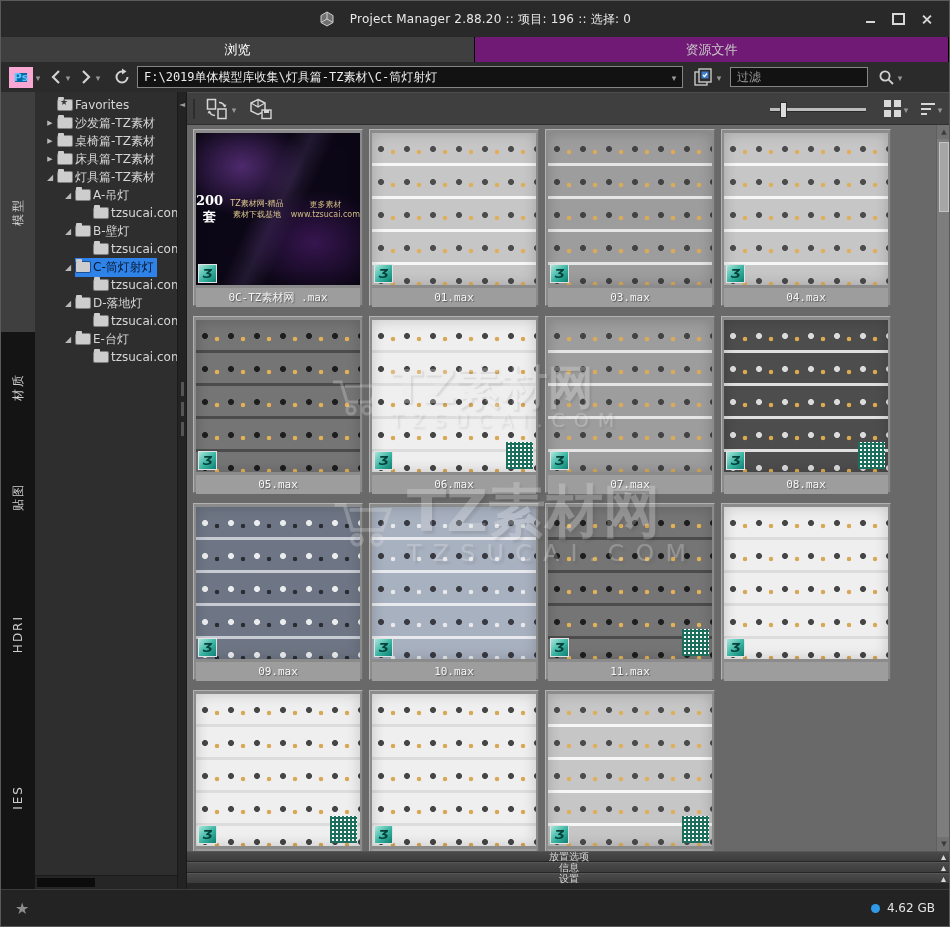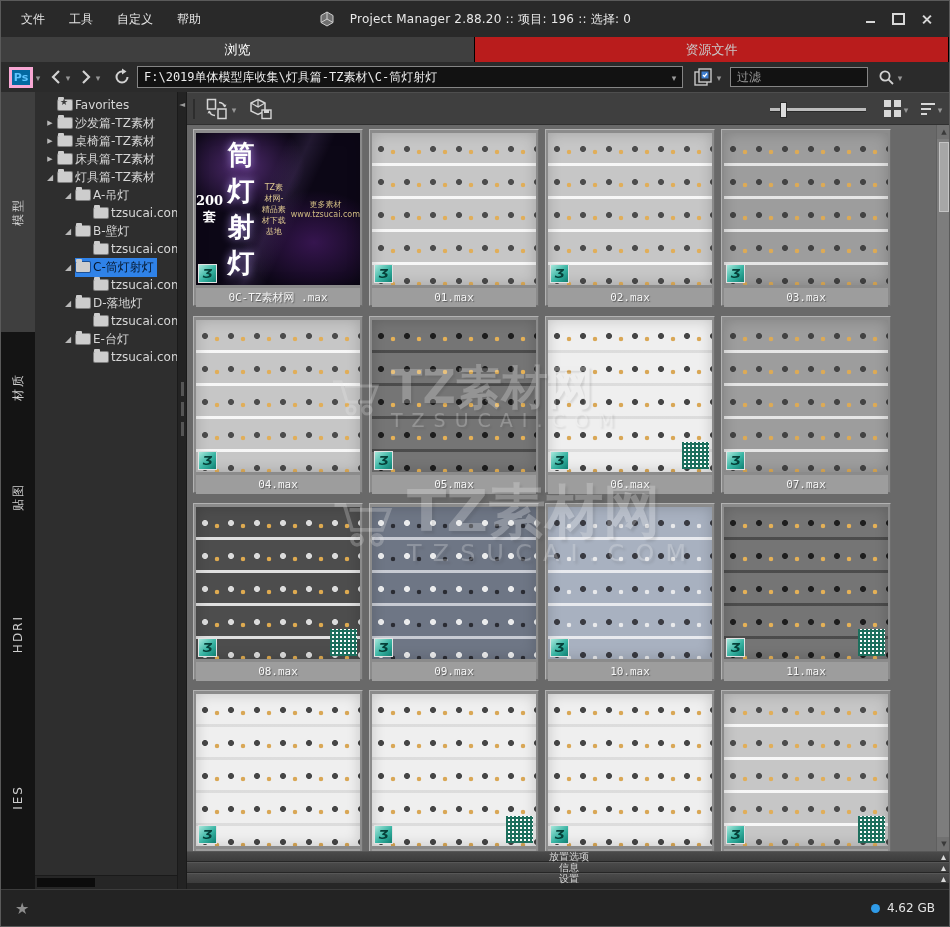--- a/index.html
+++ b/index.html
@@ -16,27 +16,27 @@
   .win-controls{margin-left:auto;display:flex;align-items:center;gap:6px;padding-right:12px;}
   .win-btn{width:22px;height:20px;display:flex;align-items:center;justify-content:center;}
   .ic-min{width:9px;height:2px;background:#d8d8d8;margin-top:6px;}
   .ic-max{width:9px;height:8px;border:2px solid #d8d8d8;}
   .ic-close{position:relative;width:11px;height:11px;}
   .ic-close::before,.ic-close::after{content:"";position:absolute;left:5px;top:0;width:2px;height:11px;background:#d8d8d8;}
   .ic-close::before{transform:rotate(45deg);} .ic-close::after{transform:rotate(-45deg);}
 
   
   .tabsrow{left:0;top:36px;width:100%;height:25px;display:flex;background:#0d0d0d;}
-  .tab{width:50%;display:flex;align-items:center;justify-content:center;background:#b91c1c;color:#c9c9c9;
+  .tab{width:50%;display:flex;align-items:center;justify-content:center;background:#701a75;color:#c9c9c9;
        border-right:1px solid #000;font-size:13px;}
   .tab.active{background:#3f3f3f;color:#fff;}
 
   
   .toolbar1{left:0;top:61px;width:100%;height:30px;background:#2b2b2b;display:flex;align-items:center;padding:0 8px;box-sizing:border-box;}
-  .ps-btn{width:24px;height:21px;background:#0369a1;border:3px solid #f9a8d4;color:#5ec5ff;font-weight:bold;
+  .ps-btn{width:24px;height:21px;background:#0369a1;border:6px solid #f9a8d4;color:#5ec5ff;font-weight:bold;
           font-size:11px;display:flex;align-items:center;justify-content:center;box-sizing:border-box;}
   .crt{width:10px;text-align:center;}
   .crt::after{content:"▾";color:#969696;font-size:9px;}
   .tb-ic{display:flex;align-items:center;justify-content:center;}
   .path-wrap{flex:0 0 546px;height:22px;margin-left:6px;background:#121212;border:1px solid #858585;
              display:flex;align-items:center;box-sizing:border-box;}
   .path-input{flex:1;background:transparent;border:none;outline:none;color:#ececec;
               font-family:"DejaVu Sans Mono","Liberation Mono",monospace;font-size:12px;padding:0 6px;}
   .path-caret{width:16px;text-align:center;}
   .path-caret::after{content:"▾";color:#9a9a9a;font-size:9px;}
@@ -166,30 +166,20 @@
   .disk-dot{width:9px;height:9px;border-radius:50%;background:#2f9be8;}
 
   svg{display:block;}
 </style>
 </head>
 <body>
 
 <div class="app">
 
   <div class="abs titlebar">
-    <div class="menubar">
-
-        <div class="menu-item">文件</div>
-
-        <div class="menu-item">工具</div>
-
-        <div class="menu-item">自定义</div>
-
-        <div class="menu-item">帮助</div>
-      </div>
     <div class="title-center">
       <svg width="16" height="16" viewBox="0 0 16 16">
         <path d="M8 1 L14 4.5 V11.5 L8 15 L2 11.5 V4.5 Z" fill="#6f6f6f" stroke="#cfcfcf" stroke-width="1"></path>
         <path d="M8 1 V8 L2 11.5 M8 8 L14 11.5" fill="none" stroke="#cfcfcf" stroke-width="1"></path>
       </svg>
       <span class="title-text">Project Manager 2.88.20  ::  项目: 196  ::  选择: 0</span>
     </div>
     <div class="win-controls">
       <div class="win-btn">
           <span class="ic-min"></span>
@@ -453,47 +443,38 @@
     <span class="crt"></span>
   </div>
 
   <div class="abs gridarea">
     <div class="cards">
 
         <div class="card s-promo">
           <div class="thumb-img">
             <div class="promo">
               <div class="promo-l1">200套</div>
-              <div class="promo-l2">筒灯射灯</div>
               <div class="promo-l3">TZ素材网-精品素材下载基地</div>
               <div class="promo-l4">更多素材www.tzsucai.com</div>
             </div>
             <span class="max-badge"></span>
 
           </div>
           <div class="thumb-label">0C-TZ素材网 .max</div>
         </div>
 
         <div class="card s-silver">
           <div class="thumb-img">
 
             <span class="max-badge"></span>
 
           </div>
           <div class="thumb-label">01.max</div>
         </div>
 
-        <div class="card s-silver">
-          <div class="thumb-img">
-
-            <span class="max-badge"></span>
-
-          </div>
-          <div class="thumb-label">02.max</div>
-        </div>
 
         <div class="card s-gray">
           <div class="thumb-img">
 
             <span class="max-badge"></span>
 
           </div>
           <div class="thumb-label">03.max</div>
         </div>
 

